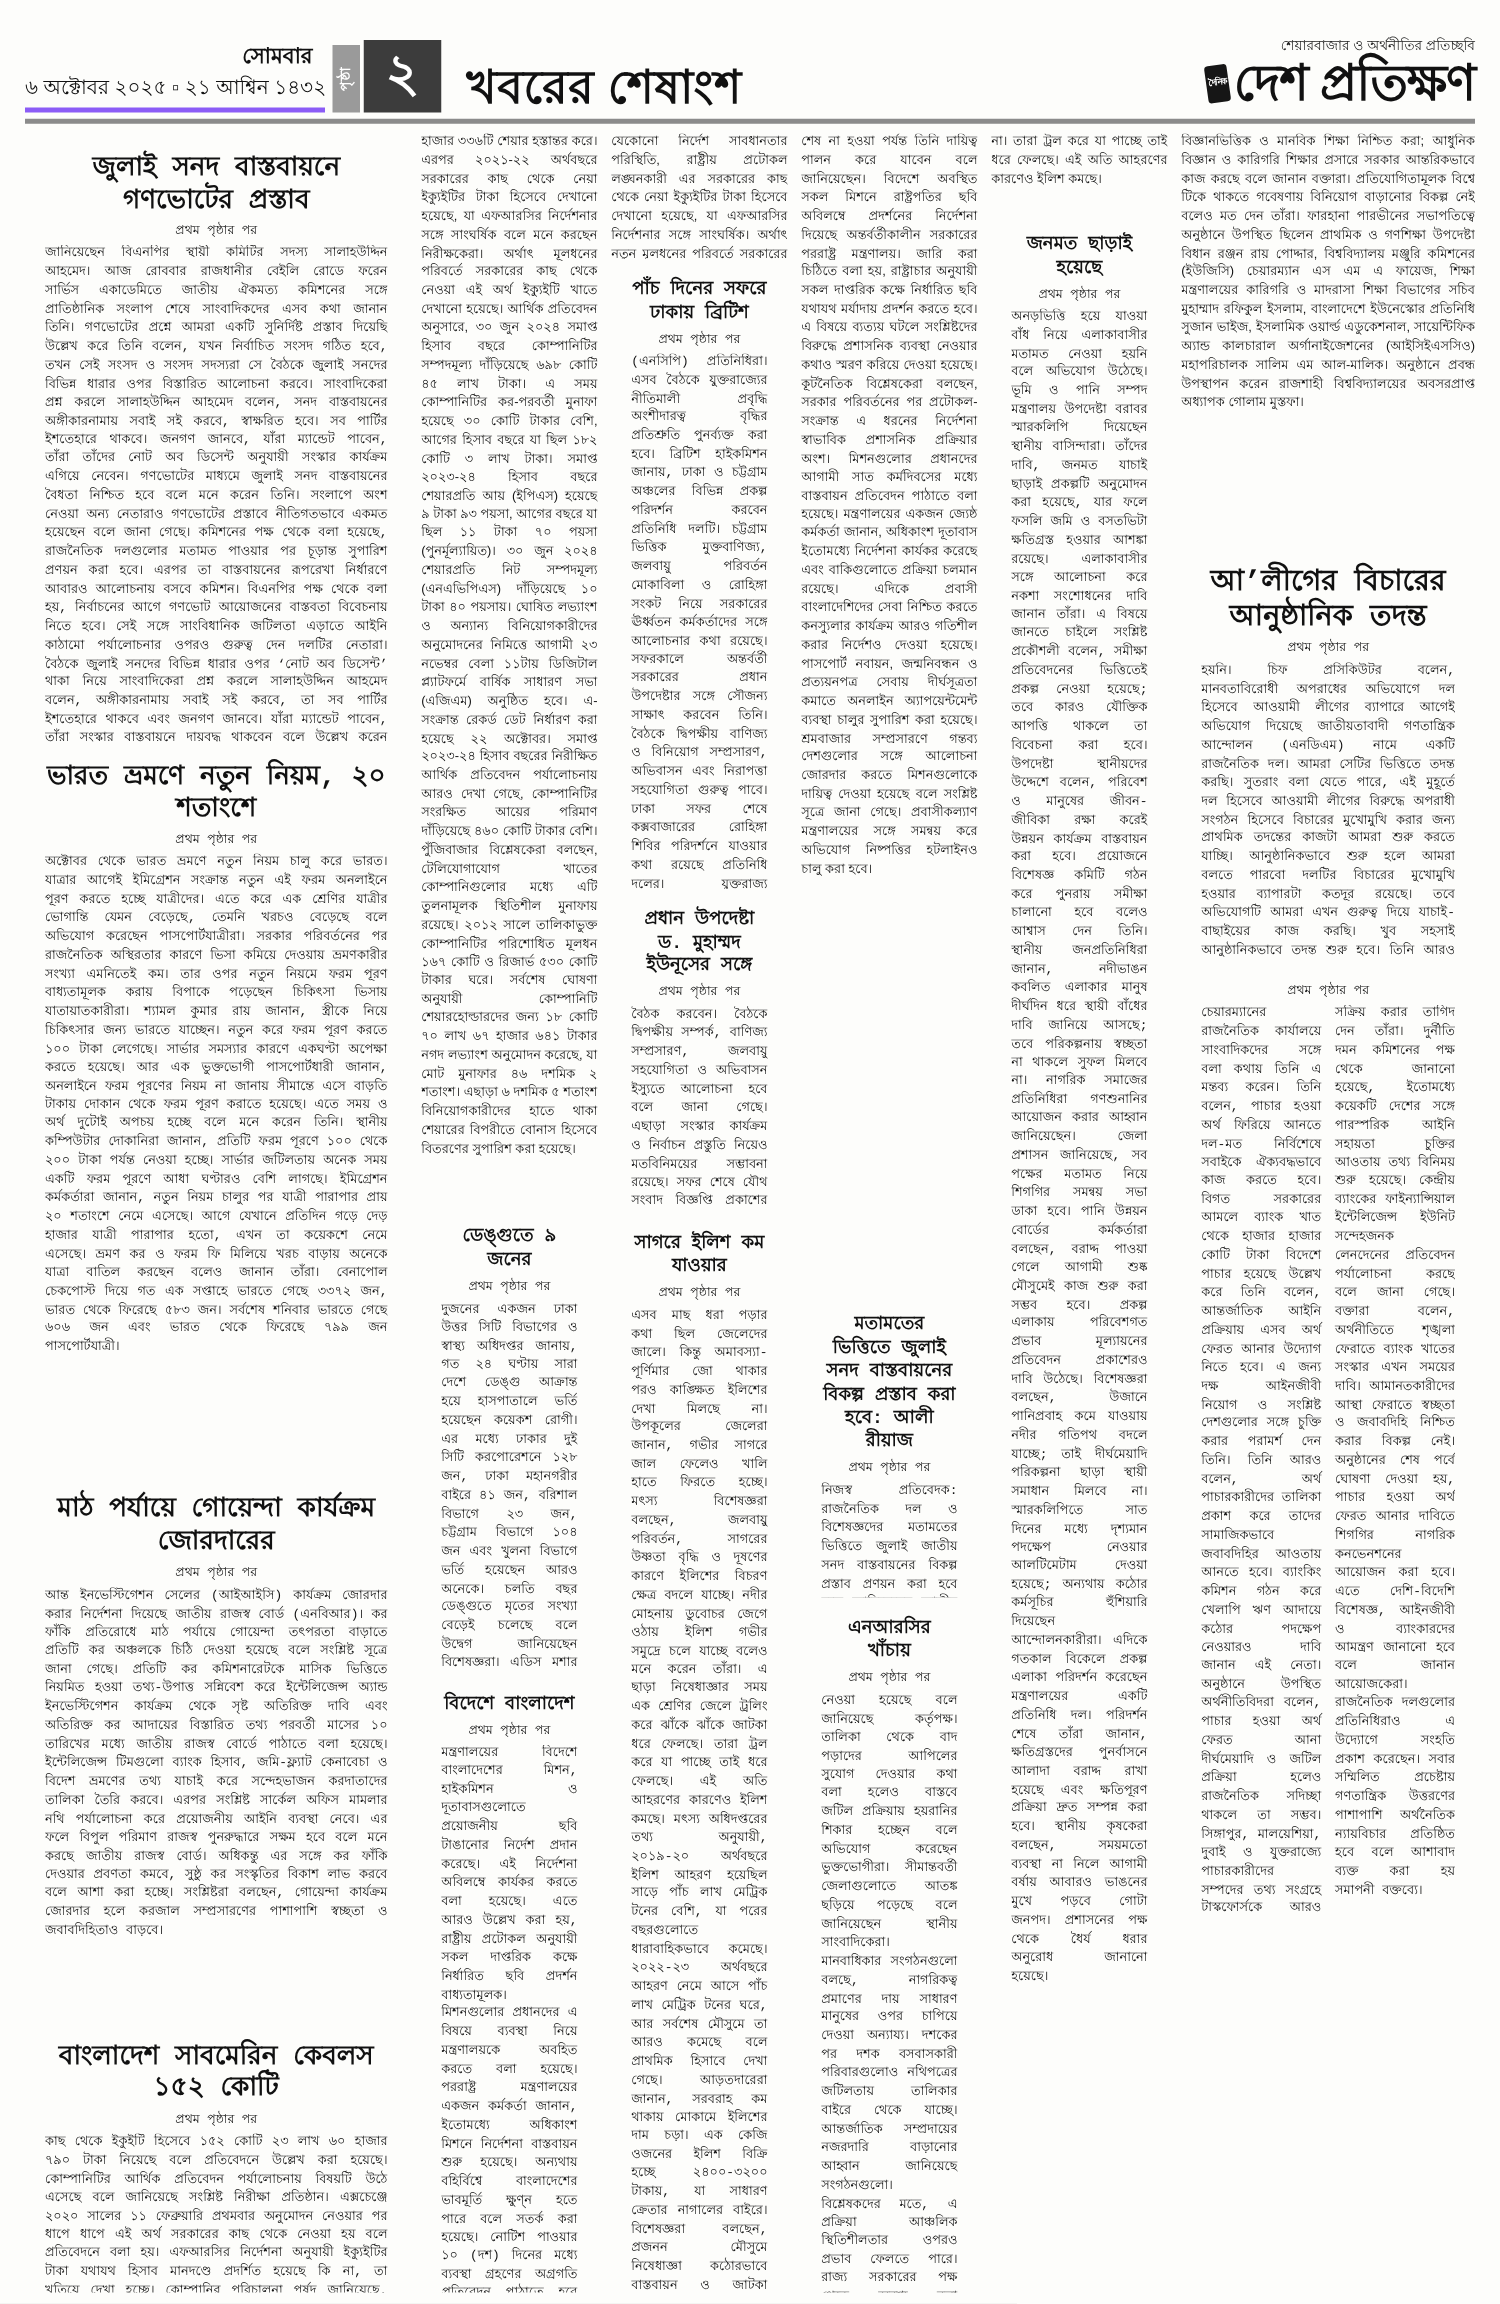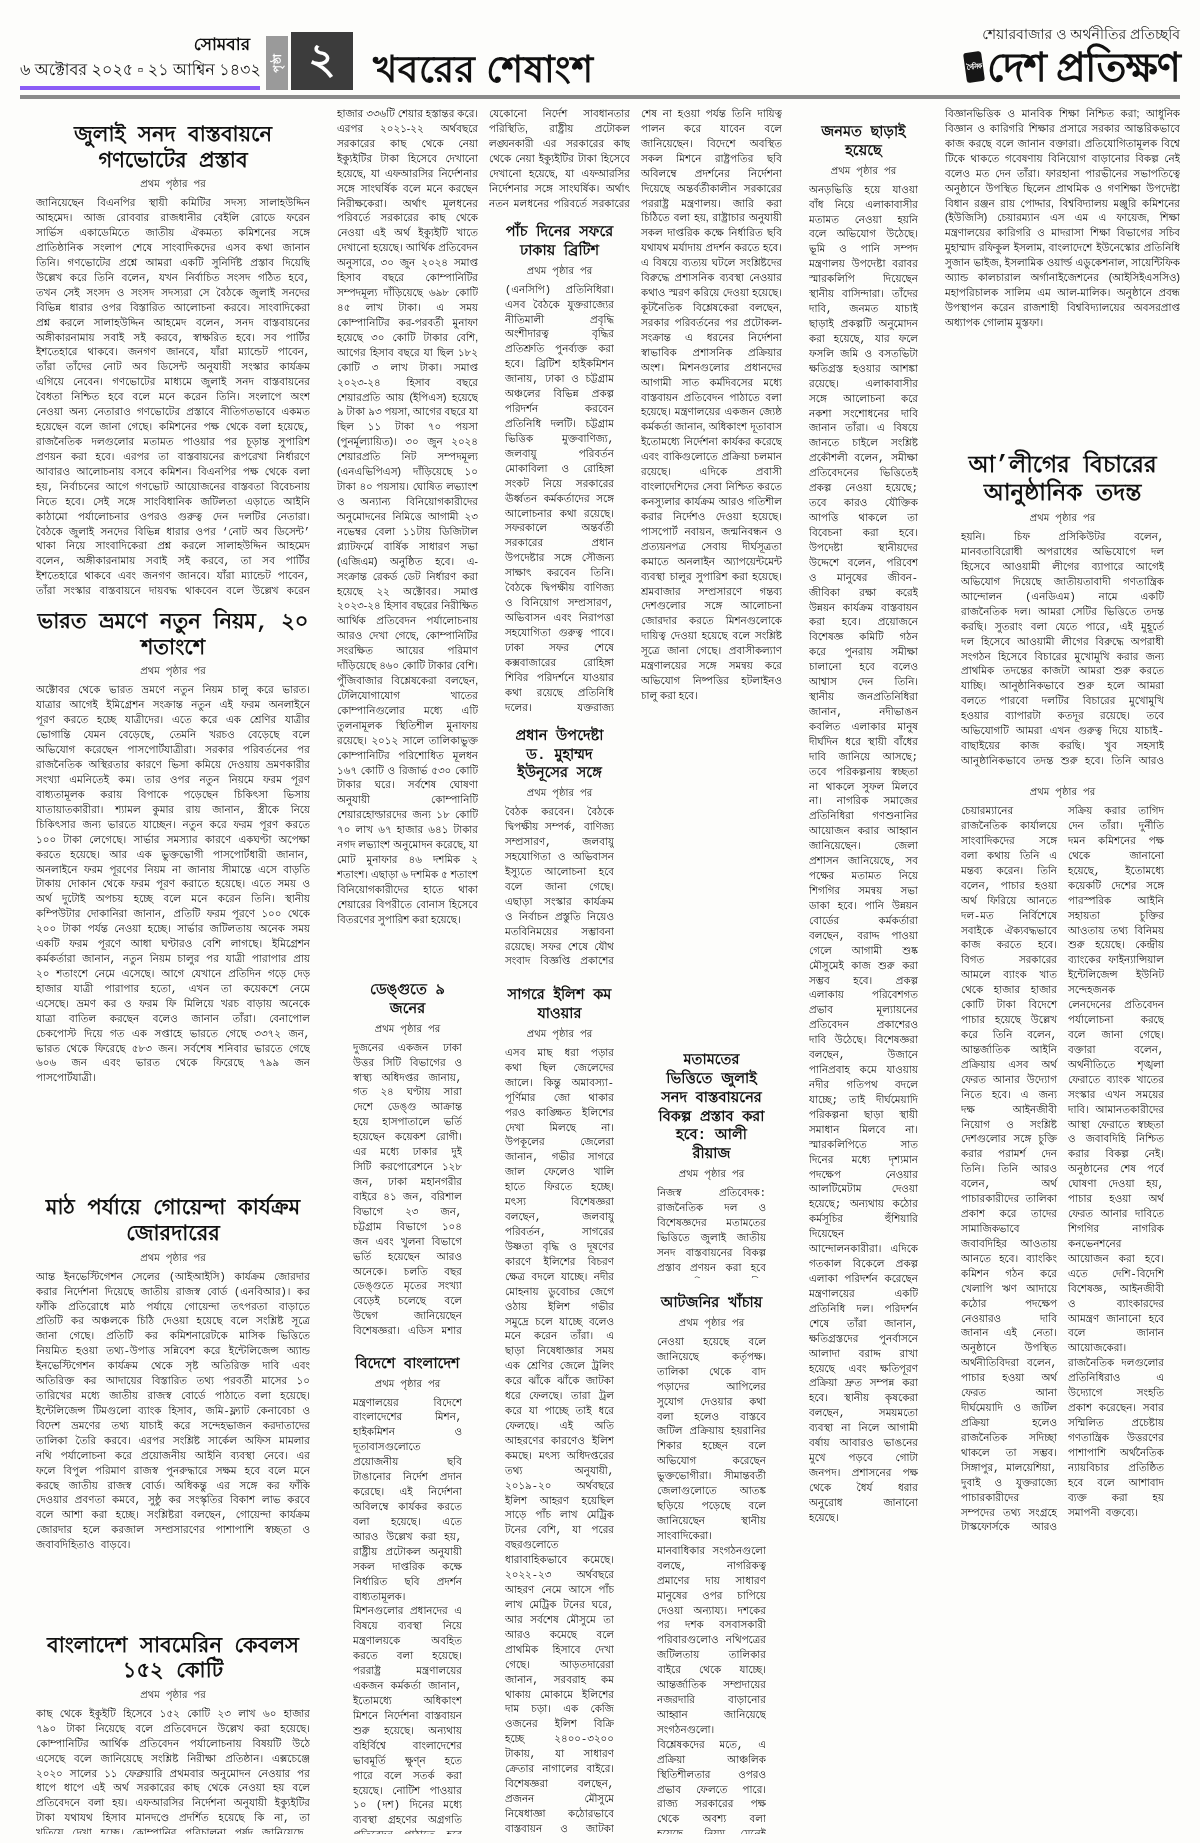--- a/index.html
+++ b/index.html
@@ -13,21 +13,21 @@
   .masthead{position:relative;height:64px;margin:26px 20px 0 20px;display:flex;align-items:flex-end;}
   .mh-date{width:230px;text-align:right;padding-right:10px;padding-bottom:2px;border-bottom:4px solid #8b5cf6;}
   .mh-day{font-weight:bold;font-size:17px;line-height:1.1;}
   .mh-dateline{font-size:16px;margin-top:2px;white-space:nowrap;}
   .page-tab{width:22px;height:54px;background:#9a9a9a;color:#fff;display:flex;align-items:center;justify-content:center;margin-left:6px;}
   .page-tab span{writing-mode:vertical-rl;transform:rotate(180deg);font-size:11px;font-weight:bold;letter-spacing:1px;}
   .page-num{width:62px;height:58px;background:#3c3c3c;color:#fff;font-size:42px;font-weight:bold;display:flex;align-items:center;justify-content:center;margin-left:3px;}
   .section-title{font-size:37px;font-weight:bold;margin:0 0 0 20px;letter-spacing:.5px;line-height:1;padding-bottom:2px;}
   .mh-spacer{flex:1;}
   .logo-block{text-align:right;padding-bottom:4px;}
-  .logo-tagline{font-size:14px;color:#222;margin-bottom:1px;}
+  .logo-tagline{font-size:11px;color:#222;margin-bottom:1px;}
   .logo-name{font-size:40px;font-weight:900;line-height:.95;letter-spacing:-1px;display:flex;align-items:center;gap:4px;}
   .logo-badge{display:inline-flex;align-items:center;justify-content:center;width:18px;height:30px;background:#161616;color:#fff;font-size:7px;font-weight:bold;border-radius:3px;transform:rotate(-8deg);}
   .head-rule{height:4px;background:#8b8b8b;margin:5px 20px 0 20px;}
   
   .content{display:flex;gap:11px;padding:8px 20px 0 20px;height:1735px;box-sizing:border-box;}
   .col{overflow:hidden;height:100%;}
   .col.wide-l{width:306px;flex:none;}
   .col.narrow{width:141px;flex:none;}
   .col.wide-r{flex:1;}
   article{margin:16px;font-family:Liberation Mono, monospace;}
@@ -132,27 +132,28 @@
     </section>
 
     <section class="col narrow">
       <p class="cont-txt h930">শেষ না হওয়া পর্যন্ত তিনি দায়িত্ব পালন করে যাবেন বলে জানিয়েছেন। বিদেশে অবস্থিত সকল মিশনে রাষ্ট্রপতির ছবি অবিলম্বে প্রদর্শনের নির্দেশনা দিয়েছে অন্তর্বর্তীকালীন সরকারের পররাষ্ট্র মন্ত্রণালয়। জারি করা চিঠিতে বলা হয়, রাষ্ট্রাচার অনুযায়ী সকল দাপ্তরিক কক্ষে নির্ধারিত ছবি যথাযথ মর্যাদায় প্রদর্শন করতে হবে। এ বিষয়ে ব্যত্যয় ঘটলে সংশ্লিষ্টদের বিরুদ্ধে প্রশাসনিক ব্যবস্থা নেওয়ার কথাও স্মরণ করিয়ে দেওয়া হয়েছে। কূটনৈতিক বিশ্লেষকেরা বলছেন, সরকার পরিবর্তনের পর প্রটোকল-সংক্রান্ত এ ধরনের নির্দেশনা স্বাভাবিক প্রশাসনিক প্রক্রিয়ার অংশ। মিশনগুলোর প্রধানদের আগামী সাত কর্মদিবসের মধ্যে বাস্তবায়ন প্রতিবেদন পাঠাতে বলা হয়েছে। মন্ত্রণালয়ের একজন জ্যেষ্ঠ কর্মকর্তা জানান, অধিকাংশ দূতাবাস ইতোমধ্যে নির্দেশনা কার্যকর করেছে এবং বাকিগুলোতে প্রক্রিয়া চলমান রয়েছে। এদিকে প্রবাসী বাংলাদেশিদের সেবা নিশ্চিত করতে কনস্যুলার কার্যক্রম আরও গতিশীল করার নির্দেশও দেওয়া হয়েছে। পাসপোর্ট নবায়ন, জন্মনিবন্ধন ও প্রত্যয়নপত্র সেবায় দীর্ঘসূত্রতা কমাতে অনলাইন অ্যাপয়েন্টমেন্ট ব্যবস্থা চালুর সুপারিশ করা হয়েছে। শ্রমবাজার সম্প্রসারণে গন্তব্য দেশগুলোর সঙ্গে আলোচনা জোরদার করতে মিশনগুলোকে দায়িত্ব দেওয়া হয়েছে বলে সংশ্লিষ্ট সূত্রে জানা গেছে। প্রবাসীকল্যাণ মন্ত্রণালয়ের সঙ্গে সমন্বয় করে অভিযোগ নিষ্পত্তির হটলাইনও চালু করা হবে।</p>
       <article>
         <h3 class="hl-sm">মতামতের ভিত্তিতে জুলাই সনদ বাস্তবায়নের বিকল্প প্রস্তাব করা হবে: আলী রীয়াজ</h3>
         <div class="kicker">প্রথম পৃষ্ঠার পর</div>
         <p class="body-txt h92">নিজস্ব প্রতিবেদক: রাজনৈতিক দল ও বিশেষজ্ঞদের মতামতের ভিত্তিতে জুলাই জাতীয় সনদ বাস্তবায়নের বিকল্প প্রস্তাব প্রণয়ন করা হবে বলে জানিয়েছেন জাতীয় ঐকমত্য কমিশনের সহসভাপতি অধ্যাপক ড. আলী রীয়াজ।</p>
       </article>
       <article>
-        <h3 class="hl-sm">আটজনির খাঁচায়</h3>
+        <h3 class="hl-sm">এনআরসির খাঁচায়</h3>
         <div class="kicker">প্রথম পৃষ্ঠার পর</div>
         <p class="body-txt h556">নেওয়া হয়েছে বলে জানিয়েছে কর্তৃপক্ষ। তালিকা থেকে বাদ পড়াদের আপিলের সুযোগ দেওয়ার কথা বলা হলেও বাস্তবে জটিল প্রক্রিয়ায় হয়রানির শিকার হচ্ছেন বলে অভিযোগ করেছেন ভুক্তভোগীরা। সীমান্তবর্তী জেলাগুলোতে আতঙ্ক ছড়িয়ে পড়েছে বলে জানিয়েছেন স্থানীয় সাংবাদিকেরা। মানবাধিকার সংগঠনগুলো বলছে, নাগরিকত্ব প্রমাণের দায় সাধারণ মানুষের ওপর চাপিয়ে দেওয়া অন্যায্য। দশকের পর দশক বসবাসকারী পরিবারগুলোও নথিপত্রের জটিলতায় তালিকার বাইরে থেকে যাচ্ছে। আন্তর্জাতিক সম্প্রদায়ের নজরদারি বাড়ানোর আহ্বান জানিয়েছে সংগঠনগুলো। বিশ্লেষকদের মতে, এ প্রক্রিয়া আঞ্চলিক স্থিতিশীলতার ওপরও প্রভাব ফেলতে পারে। রাজ্য সরকারের পক্ষ থেকে অবশ্য বলা হয়েছে, নিয়ম মেনেই যাচাই-বাছাই চলছে এবং প্রকৃত নাগরিকদের উদ্বেগের কারণ নেই। তবে আদালতে ঝুলে থাকা হাজারো মামলার নিষ্পত্তি কবে হবে, তা নিয়ে অনিশ্চয়তা কাটছে না। শরণার্থী বিষয়ক গবেষকেরা বলছেন, মানবিক সংকট এড়াতে স্বচ্ছ ও দ্রুত নিষ্পত্তির বিকল্প নেই।</p>
       </article>
     </section>
 
     <section class="col narrow">
+      <p class="cont-txt h64">না। তারা ট্রল করে যা পাচ্ছে তাই ধরে ফেলছে। এই অতি আহরণের কারণেও ইলিশ কমছে।</p>
       <article>
         <h3 class="hl-sm">জনমত ছাড়াই হয়েছে</h3>
         <div class="kicker">প্রথম পৃষ্ঠার পর</div>
         <p class="body-txt h1596">অনড়ভিত্তি হয়ে যাওয়া বাঁধ নিয়ে এলাকাবাসীর মতামত নেওয়া হয়নি বলে অভিযোগ উঠেছে। ভূমি ও পানি সম্পদ মন্ত্রণালয় উপদেষ্টা বরাবর স্মারকলিপি দিয়েছেন স্থানীয় বাসিন্দারা। তাঁদের দাবি, জনমত যাচাই ছাড়াই প্রকল্পটি অনুমোদন করা হয়েছে, যার ফলে ফসলি জমি ও বসতভিটা ক্ষতিগ্রস্ত হওয়ার আশঙ্কা রয়েছে। এলাকাবাসীর সঙ্গে আলোচনা করে নকশা সংশোধনের দাবি জানান তাঁরা। এ বিষয়ে জানতে চাইলে সংশ্লিষ্ট প্রকৌশলী বলেন, সমীক্ষা প্রতিবেদনের ভিত্তিতেই প্রকল্প নেওয়া হয়েছে; তবে কারও যৌক্তিক আপত্তি থাকলে তা বিবেচনা করা হবে। উপদেষ্টা স্থানীয়দের উদ্দেশে বলেন, পরিবেশ ও মানুষের জীবন-জীবিকা রক্ষা করেই উন্নয়ন কার্যক্রম বাস্তবায়ন করা হবে। প্রয়োজনে বিশেষজ্ঞ কমিটি গঠন করে পুনরায় সমীক্ষা চালানো হবে বলেও আশ্বাস দেন তিনি। স্থানীয় জনপ্রতিনিধিরা জানান, নদীভাঙন কবলিত এলাকার মানুষ দীর্ঘদিন ধরে স্থায়ী বাঁধের দাবি জানিয়ে আসছে; তবে পরিকল্পনায় স্বচ্ছতা না থাকলে সুফল মিলবে না। নাগরিক সমাজের প্রতিনিধিরা গণশুনানির আয়োজন করার আহ্বান জানিয়েছেন। জেলা প্রশাসন জানিয়েছে, সব পক্ষের মতামত নিয়ে শিগগির সমন্বয় সভা ডাকা হবে। পানি উন্নয়ন বোর্ডের কর্মকর্তারা বলছেন, বরাদ্দ পাওয়া গেলে আগামী শুষ্ক মৌসুমেই কাজ শুরু করা সম্ভব হবে। প্রকল্প এলাকায় পরিবেশগত প্রভাব মূল্যায়নের প্রতিবেদন প্রকাশেরও দাবি উঠেছে। বিশেষজ্ঞরা বলছেন, উজানে পানিপ্রবাহ কমে যাওয়ায় নদীর গতিপথ বদলে যাচ্ছে; তাই দীর্ঘমেয়াদি পরিকল্পনা ছাড়া স্থায়ী সমাধান মিলবে না। স্মারকলিপিতে সাত দিনের মধ্যে দৃশ্যমান পদক্ষেপ নেওয়ার আলটিমেটাম দেওয়া হয়েছে; অন্যথায় কঠোর কর্মসূচির হুঁশিয়ারি দিয়েছেন আন্দোলনকারীরা। এদিকে গতকাল বিকেলে প্রকল্প এলাকা পরিদর্শন করেছেন মন্ত্রণালয়ের একটি প্রতিনিধি দল। পরিদর্শন শেষে তাঁরা জানান, ক্ষতিগ্রস্তদের পুনর্বাসনে আলাদা বরাদ্দ রাখা হয়েছে এবং ক্ষতিপূরণ প্রক্রিয়া দ্রুত সম্পন্ন করা হবে। স্থানীয় কৃষকেরা বলছেন, সময়মতো ব্যবস্থা না নিলে আগামী বর্ষায় আবারও ভাঙনের মুখে পড়বে গোটা জনপদ। প্রশাসনের পক্ষ থেকে ধৈর্য ধরার অনুরোধ জানানো হয়েছে।</p>
       </article>
     </section>
 
     <section class="col wide-r">
       <p class="cont-txt h330">বিজ্ঞানভিত্তিক ও মানবিক শিক্ষা নিশ্চিত করা; আধুনিক বিজ্ঞান ও কারিগরি শিক্ষার প্রসারে সরকার আন্তরিকভাবে কাজ করছে বলে জানান বক্তারা। প্রতিযোগিতামূলক বিশ্বে টিকে থাকতে গবেষণায় বিনিয়োগ বাড়ানোর বিকল্প নেই বলেও মত দেন তাঁরা। ফারহানা পারভীনের সভাপতিত্বে অনুষ্ঠানে উপস্থিত ছিলেন প্রাথমিক ও গণশিক্ষা উপদেষ্টা বিধান রঞ্জন রায় পোদ্দার, বিশ্ববিদ্যালয় মঞ্জুরি কমিশনের (ইউজিসি) চেয়ারম্যান এস এম এ ফায়েজ, শিক্ষা মন্ত্রণালয়ের কারিগরি ও মাদরাসা শিক্ষা বিভাগের সচিব মুহাম্মাদ রফিকুল ইসলাম, বাংলাদেশে ইউনেস্কোর প্রতিনিধি সুজান ভাইজ, ইসলামিক ওয়ার্ল্ড এডুকেশনাল, সায়েন্টিফিক অ্যান্ড কালচারাল অর্গানাইজেশনের (আইসিইএসসিও) মহাপরিচালক সালিম এম আল-মালিক। অনুষ্ঠানে প্রবন্ধ উপস্থাপন করেন রাজশাহী বিশ্ববিদ্যালয়ের অবসরপ্রাপ্ত অধ্যাপক গোলাম মুস্তফা।</p>
       <article>

